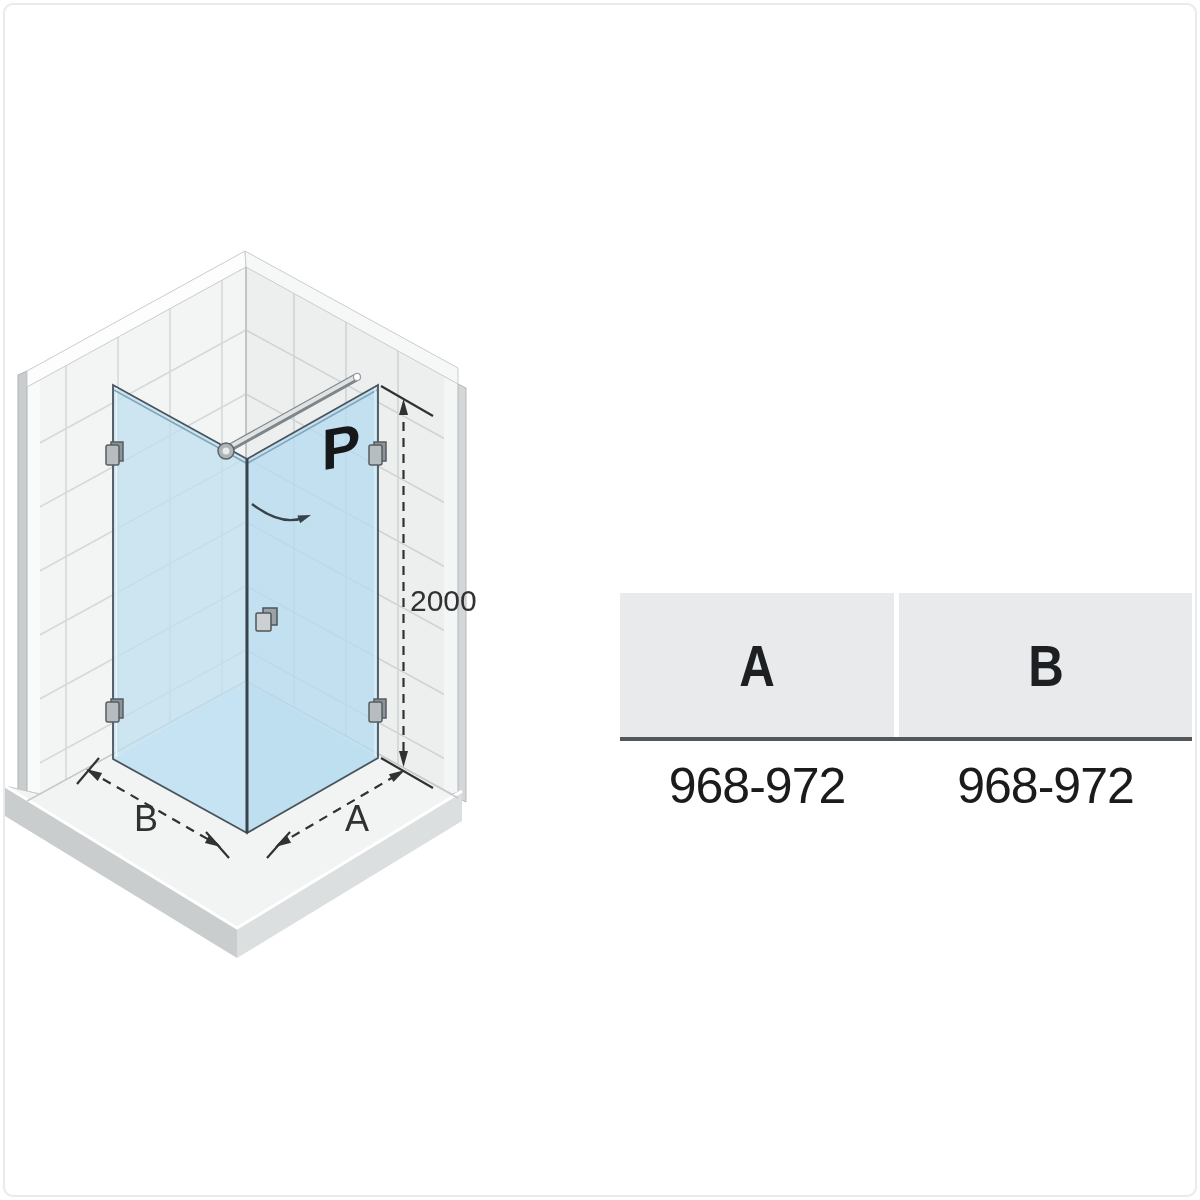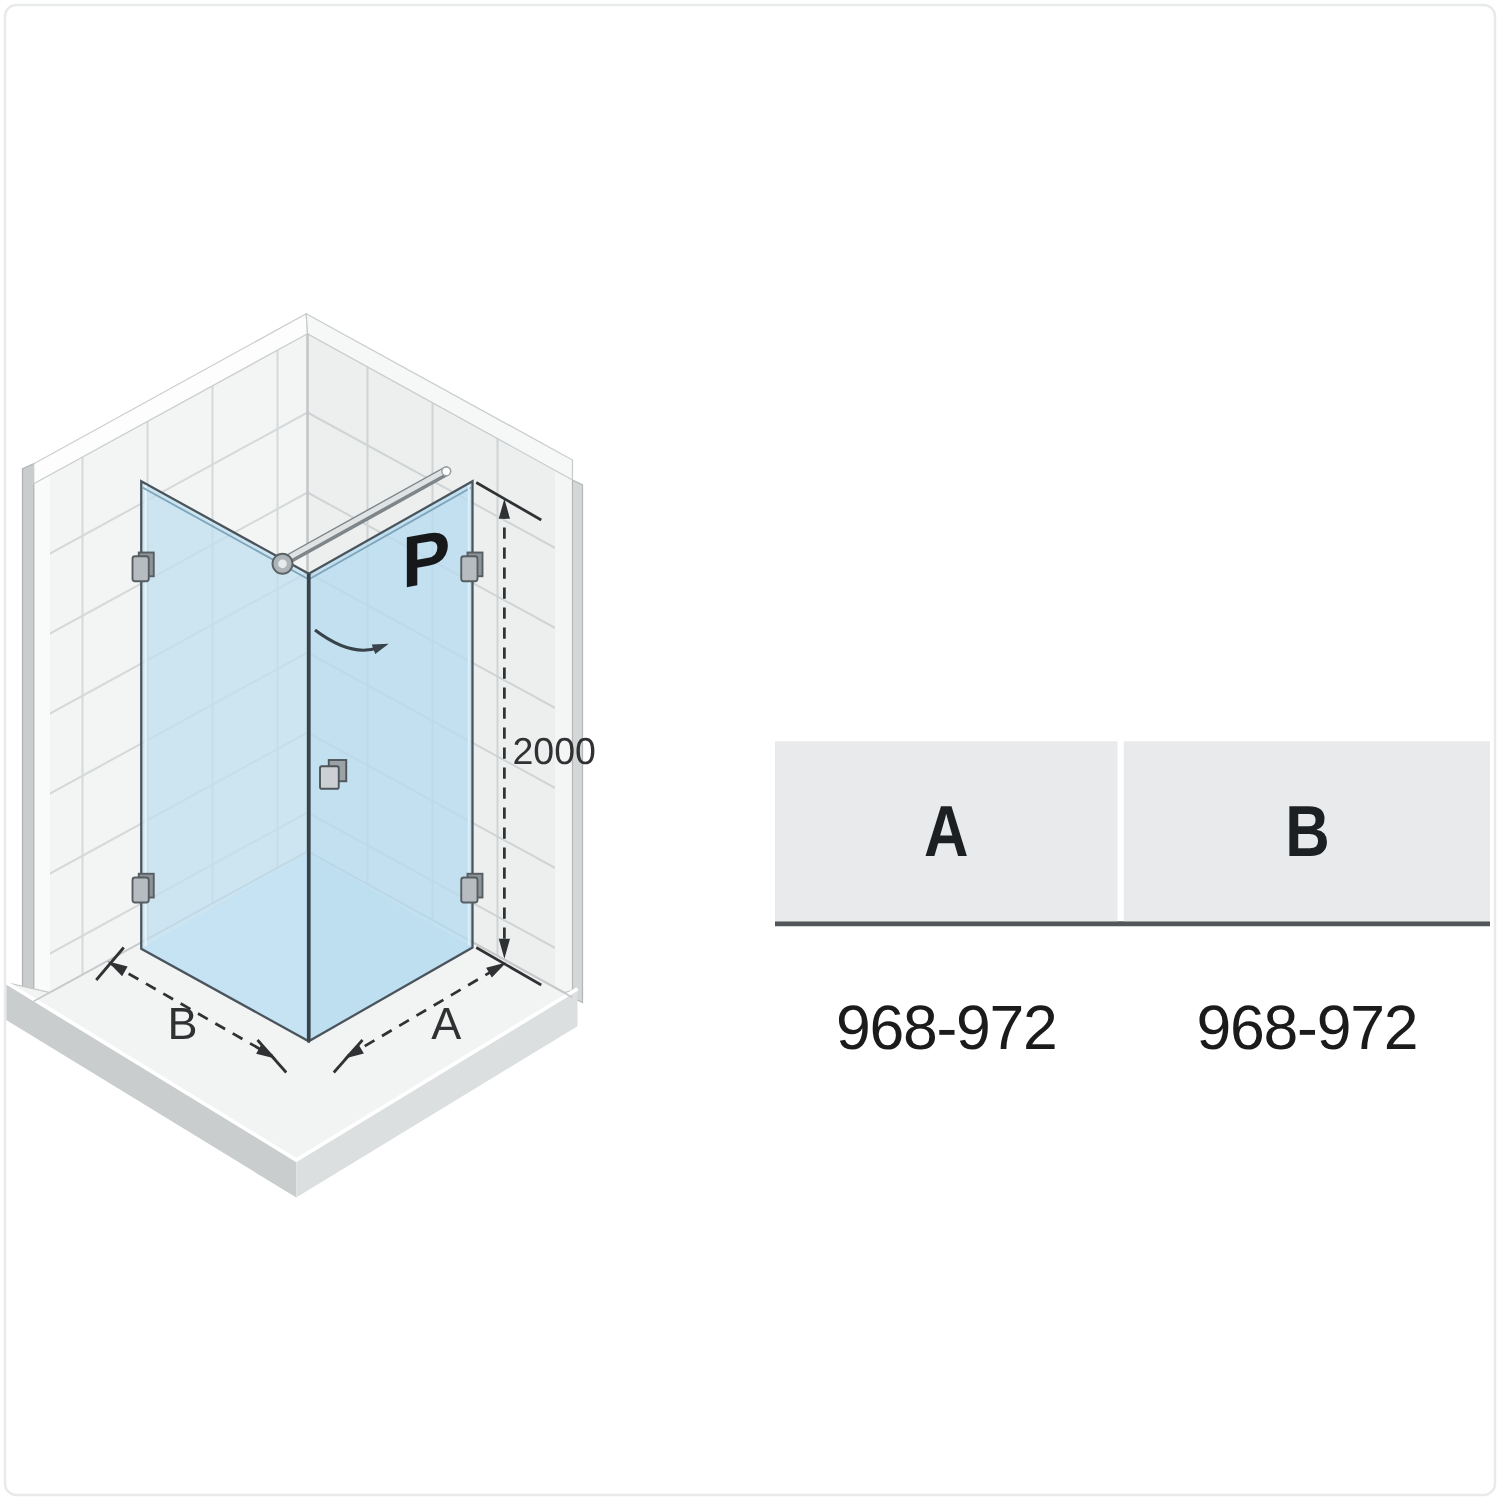--- a/index.html
+++ b/index.html
@@ -9,21 +9,21 @@
   svg text{font-family:"Liberation Sans", sans-serif;}
 
   
   .spec-table{position:absolute;left:620px;top:593px;width:572px;}
   .spec-cells{display:flex;gap:5px;}
   .spec-cell{background:#e9eaeb;height:144px;display:flex;align-items:center;justify-content:center;}
   .spec-cell.a{width:274px;}
   .spec-cell.b{width:293px;}
   .spec-header{font-size:58px;font-weight:bold;color:#1d2023;transform:scaleX(.85);}
   .spec-rule{height:4px;background:#54575a;width:100%;}
-  .spec-values{display:flex;gap:5px;margin-top:36px;}
+  .spec-values{display:flex;gap:5px;}
   .spec-value{height:62px;display:flex;align-items:center;justify-content:center;
               font-size:50px;letter-spacing:-1px;color:#1b1b1c;padding-top:14px;}
   .spec-value.a{width:274px;}
   .spec-value.b{width:293px;}
 </style>
 </head>
 <body>
 
 <div class="canvas">
 

